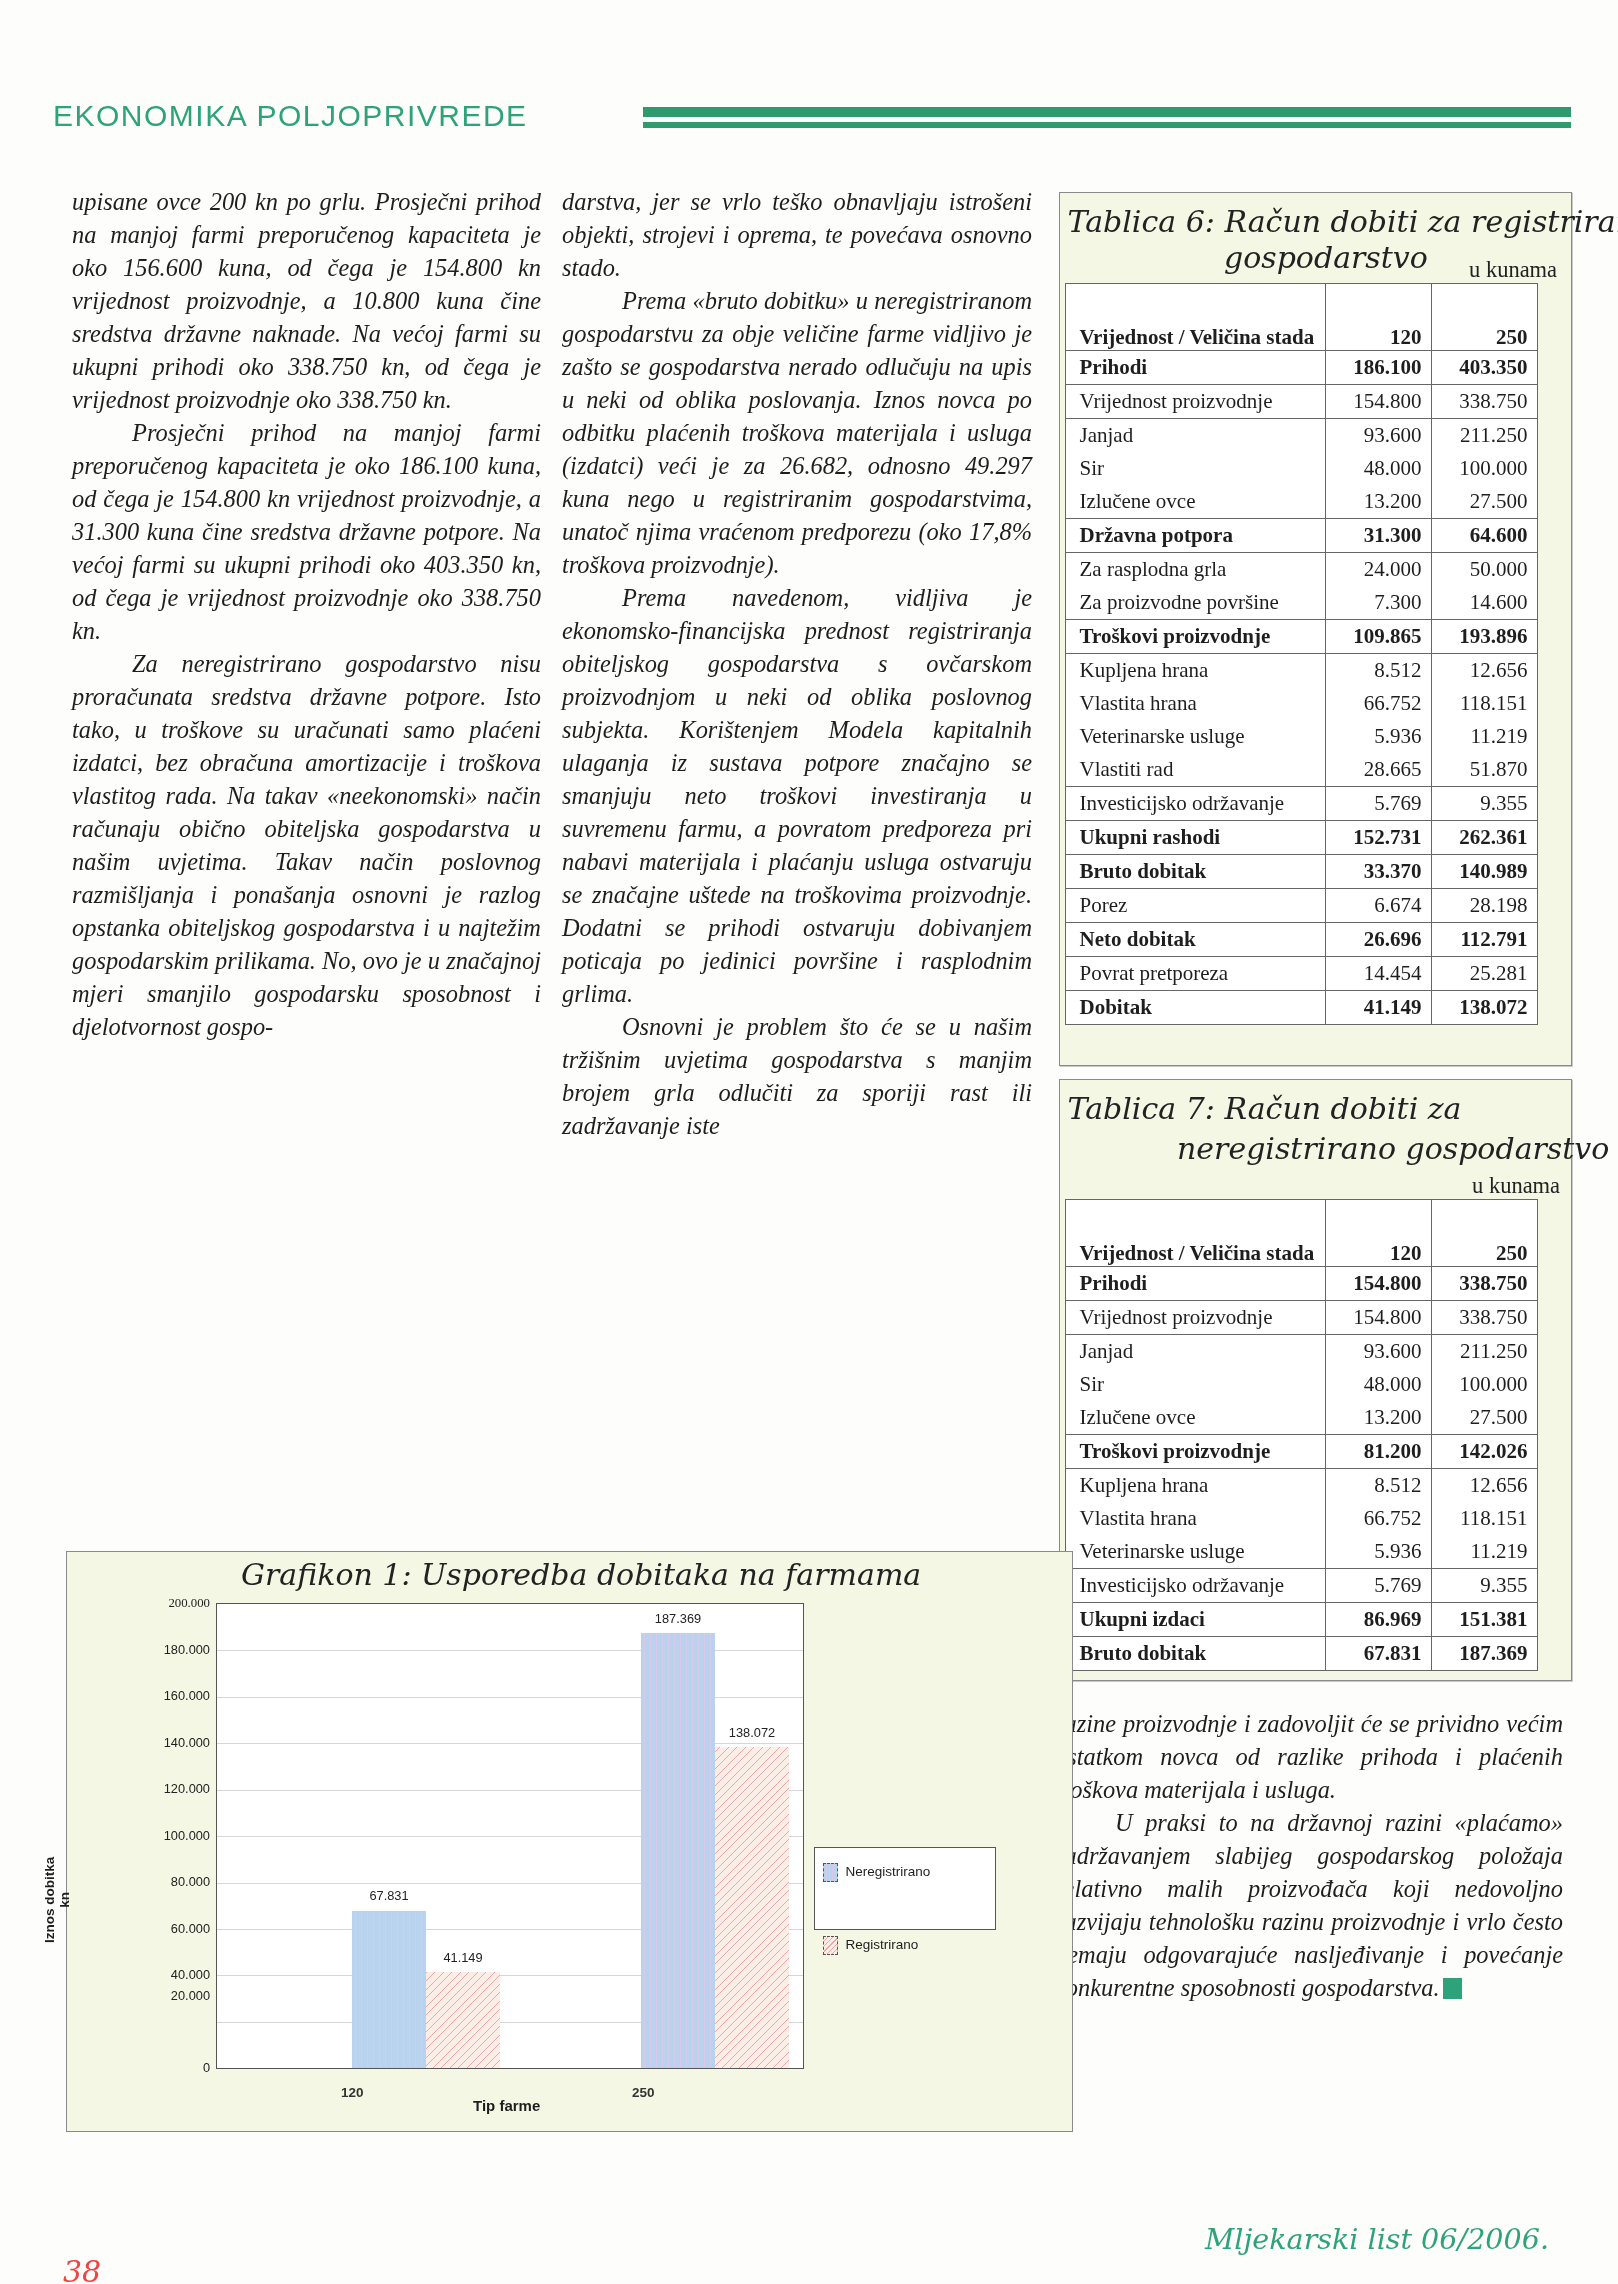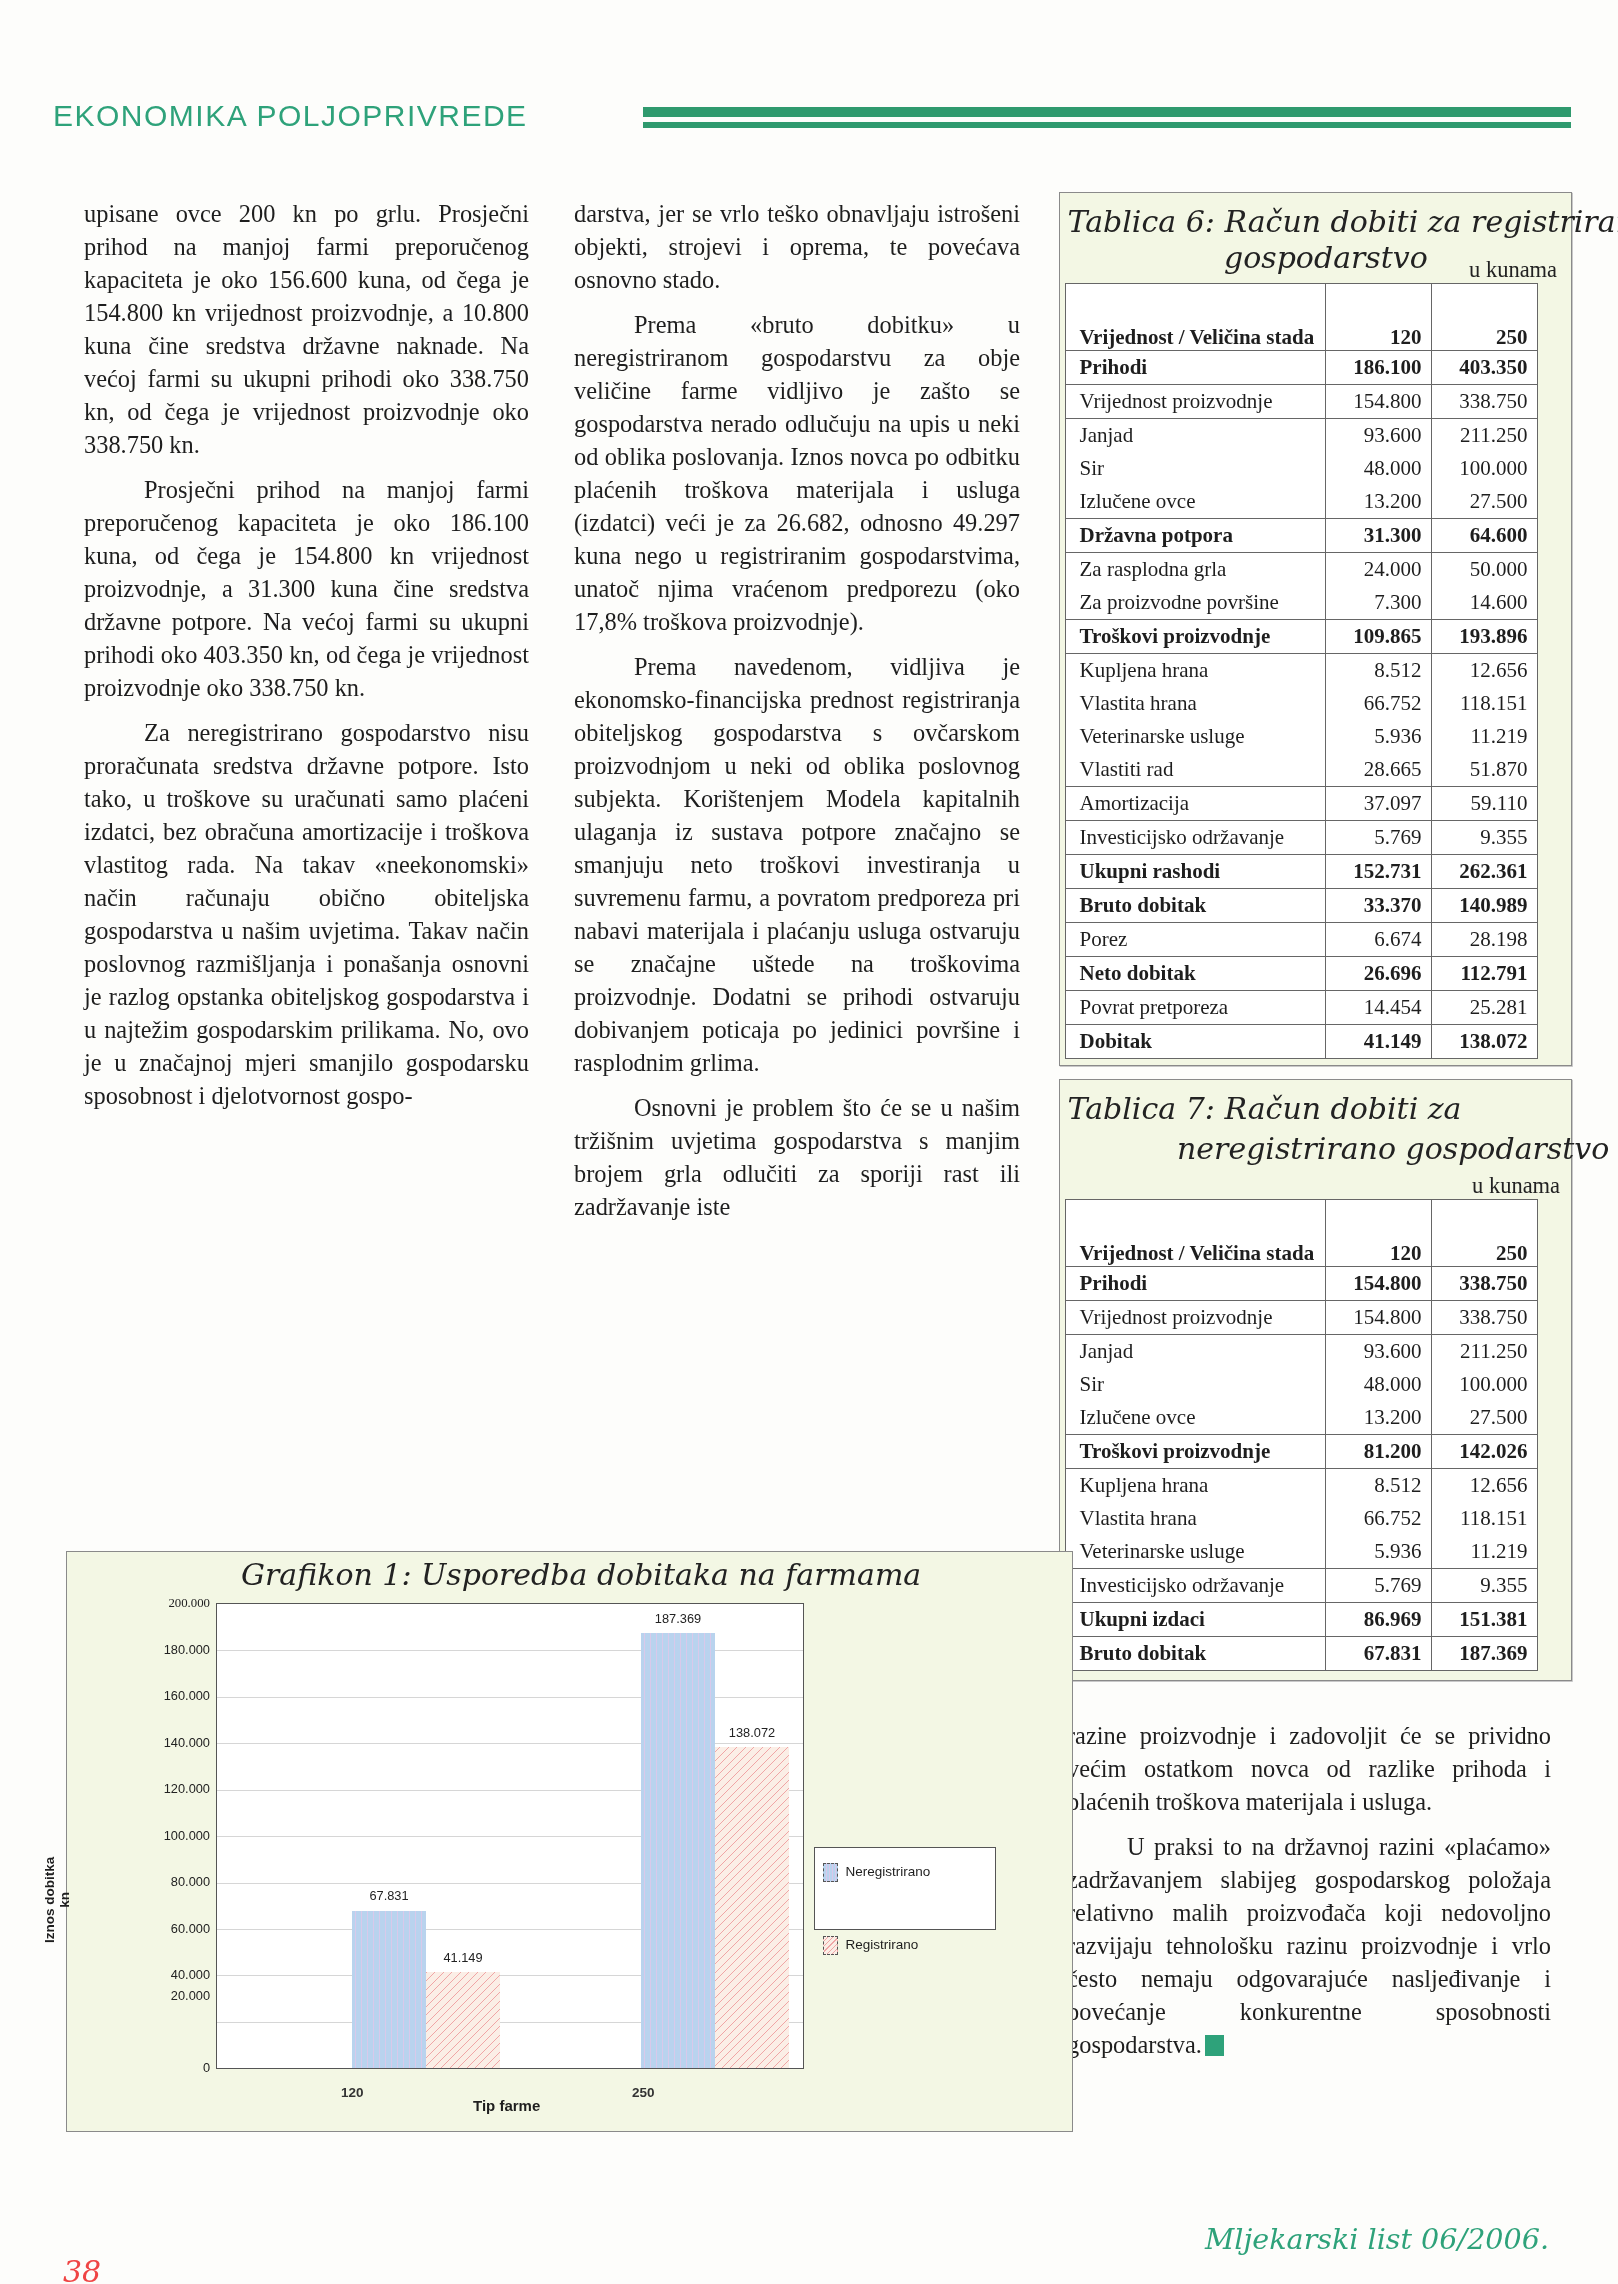--- a/index.html
+++ b/index.html
@@ -6,21 +6,21 @@
   body { width:1618px; height:2284px; background:#fdfdfb; position:relative; overflow:hidden;
          font-family:"Liberation Serif", serif; color:#1e1e1e; }
   .header { position:absolute; left:53px; top:96px; width:1518px; height:45px; }
   .header-title { position:absolute; left:0; top:3px; font-family:"Liberation Sans", sans-serif;
          font-size:30px; letter-spacing:1.5px; color:#2ea27a; white-space:nowrap; }
   .header-rule { position:absolute; left:590px; right:0; }
   .header-rule.r1 { top:10.5px; height:10.5px; background:#2f9a6e; }
   .header-rule.r2 { top:25.5px; height:6px; background:#2f9a6e; }
 
   .col { position:absolute; font-size:24.4px; line-height:33px; text-align:justify; hyphens:manual; }
-  .col p { margin:12px; }
+  .col p { margin:0;font-style:italic; }
   .col p.ind { text-indent:60px; }
   #col-left { left:72px; top:185px; width:469px; }
   #col-mid { left:562px; top:185px; width:470px; }
   #col-right { left:1055px; top:1707px; width:508px; }
   .end-mark { display:inline-block; width:19.5px; height:21px; background:#2ea27a; vertical-align:-3px; margin-left:3px; }
 
   .tbl-box { position:absolute; background:#f3f7e4; border:1.5px solid #8a8a8a; box-shadow:0.8px 0.8px 0 #bbb; }
   #t6 { left:1059px; top:192px; width:511px; height:872px; }
   #t7 { left:1059px; top:1079px; width:511px; height:600px; }
   .tbl-cap { font-family:"DejaVu Serif", serif; font-style:italic; color:#222; }
@@ -155,25 +155,20 @@
         </tr>
         <tr>
           <td class="lab">Veterinarske usluge</td>
           <td class="num">5.936</td>
           <td class="num">11.219</td>
         </tr>
         <tr>
           <td class="lab">Vlastiti rad</td>
           <td class="num">28.665</td>
           <td class="num">51.870</td>
-        </tr>
-        <tr class="sep">
-          <td class="lab">Amortizacija</td>
-          <td class="num">37.097</td>
-          <td class="num">59.110</td>
         </tr>
         <tr class="sep">
           <td class="lab">Investicijsko održavanje</td>
           <td class="num">5.769</td>
           <td class="num">9.355</td>
         </tr>
         <tr class="bold sep">
           <td class="lab">Ukupni rashodi</td>
           <td class="num">152.731</td>
           <td class="num">262.361</td>

